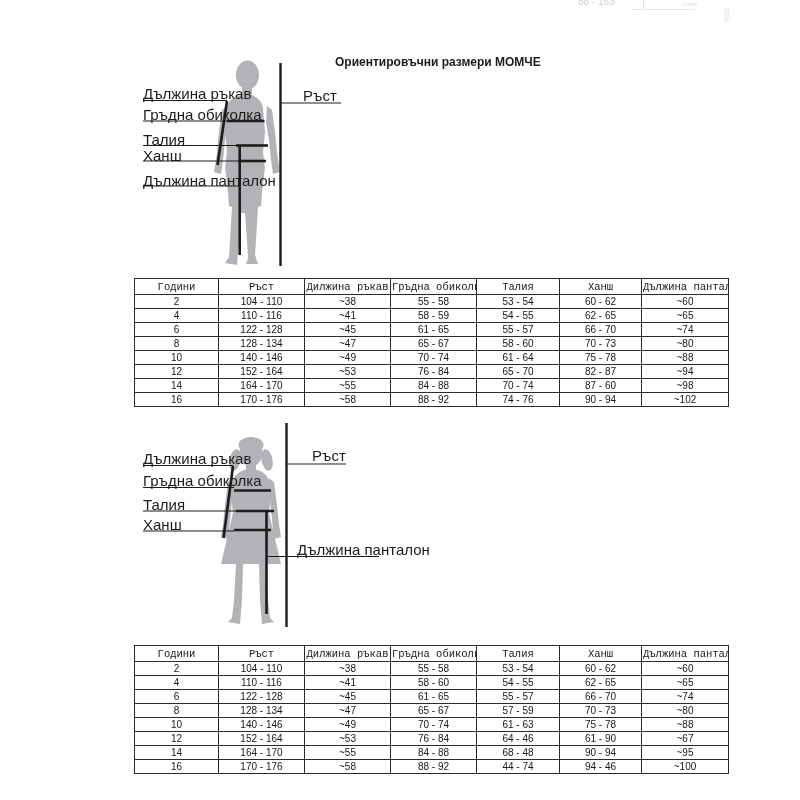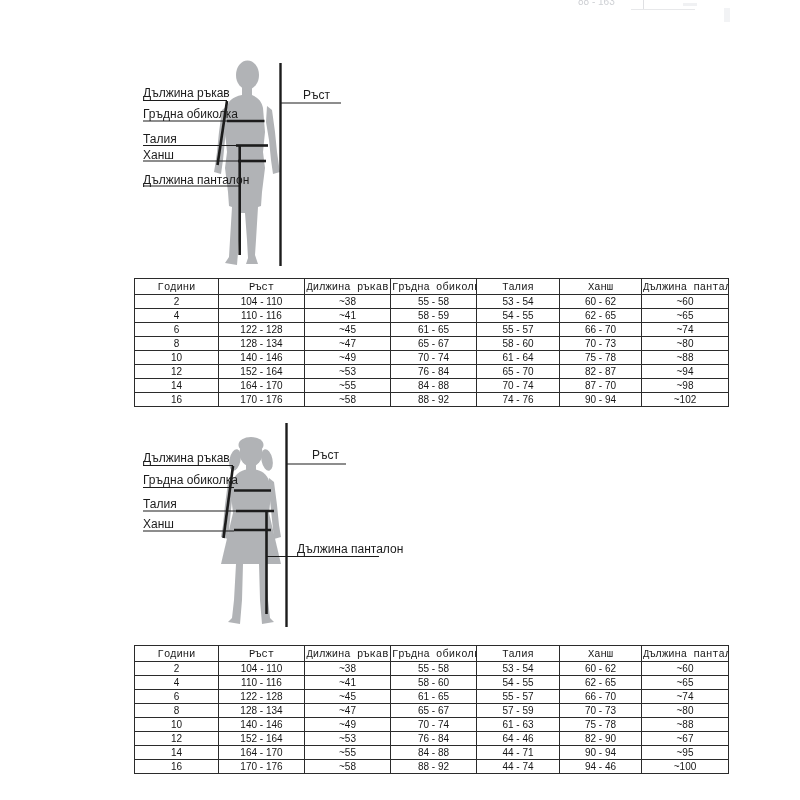--- a/index.html
+++ b/index.html
@@ -18,21 +18,21 @@
     position:absolute;font-size:12px;font-weight:bold;color:#1c1c1c;white-space:nowrap;
   }
   .title-boy{left:304px;top:55px;}
   .title-girl{left:304px;top:421px;}
 
   .fig-svg{position:absolute;}
   .svg-boy{left:100px;top:50px;width:250px;height:230px;}
   .svg-girl{left:100px;top:415px;width:260px;height:225px;}
 
   .measure-label{
-    position:absolute;font-size:12px;color:#1c1c1c;white-space:nowrap;line-height:11px;
+    position:absolute;font-size:15px;color:#1c1c1c;white-space:nowrap;line-height:11px;
   }
   
   .b-sleeve{left:112px;top:88px;}
   .b-chest{left:112px;top:109px;}
   .b-waist{left:112px;top:134px;}
   .b-hips{left:112px;top:150px;}
   .b-pants{left:112px;top:175px;}
   .b-height{left:272px;top:90px;}
   
   .g-sleeve{left:112px;top:453px;}
@@ -61,20 +61,21 @@
 <div class="sheet">
 
   <div>
     <span class="frag-text">88 - 163</span>
     <span class="frag-vline"></span>
     <span class="frag-hline"></span>
     <span class="frag-dash"></span>
     <span class="frag-smudge"></span>
   </div>
 
+  <div class="section-title title-boy">Ориентировъчни размери МОМЧЕ</div>
 
   <svg class="fig-svg svg-boy" viewBox="100 50 250 230">
     <g fill="#b1b3b6" stroke="none">
       <ellipse cx="216.5" cy="75" rx="11.5" ry="14.5"></ellipse>
       <path d="M211,87 L211,95 C201,97 197,101 196,108
                L194,132 L196,152 L194,168 L197,192 L198,206
                L201,207 L199,240 L198,257 L194,263 L206,265 L208,240 L210,213
                L214,213 L216,240 L217,258 L215,264 L227,264 L224,255 L225,240 L227,207
                L230,206 L231,192 L234,168 L232,152 L234,132 L232,108
                C231,101 226,97 221,95 L221,87 Z"></path>
@@ -179,21 +180,21 @@
           <td>65 - 70</td>
           <td>82 - 87</td>
           <td>~94</td>
         </tr>
         <tr>
           <td>14</td>
           <td>164 - 170</td>
           <td>~55</td>
           <td>84 - 88</td>
           <td>70 - 74</td>
-          <td>87 - 70</td>
+          <td>87 - 60</td>
           <td>~98</td>
         </tr>
         <tr>
           <td>16</td>
           <td>170 - 176</td>
           <td>~58</td>
           <td>88 - 92</td>
           <td>74 - 76</td>
           <td>90 - 94</td>
           <td>~102</td>
@@ -305,29 +306,29 @@
           <td>61 - 63</td>
           <td>75 - 78</td>
           <td>~88</td>
         </tr>
         <tr>
           <td>12</td>
           <td>152 - 164</td>
           <td>~53</td>
           <td>76 - 84</td>
           <td>64 - 46</td>
-          <td>82 - 90</td>
+          <td>61 - 90</td>
           <td>~67</td>
         </tr>
         <tr>
           <td>14</td>
           <td>164 - 170</td>
           <td>~55</td>
           <td>84 - 88</td>
-          <td>44 - 71</td>
+          <td>68 - 48</td>
           <td>90 - 94</td>
           <td>~95</td>
         </tr>
         <tr>
           <td>16</td>
           <td>170 - 176</td>
           <td>~58</td>
           <td>88 - 92</td>
           <td>44 - 74</td>
           <td>94 - 46</td>

